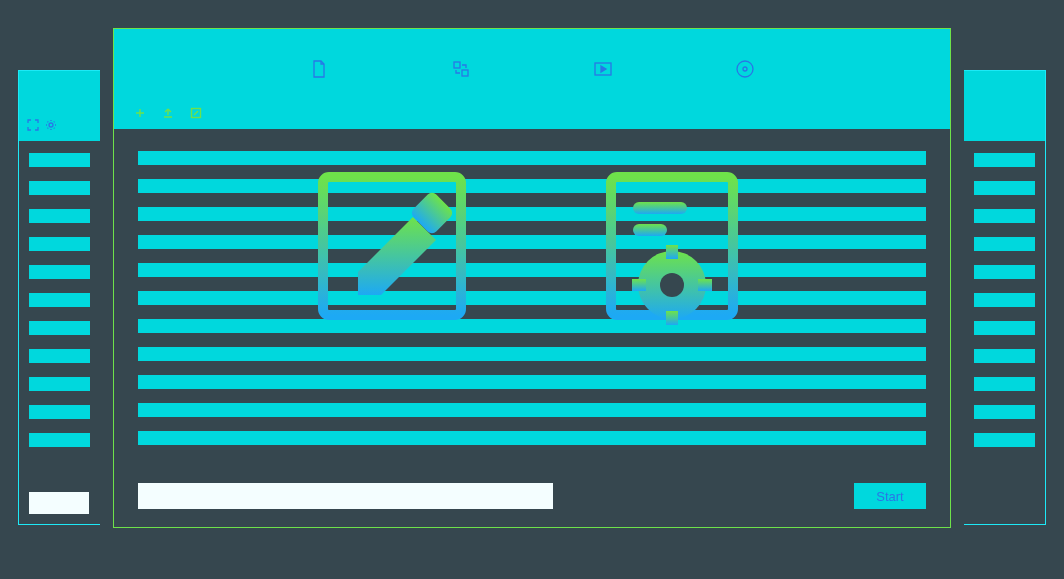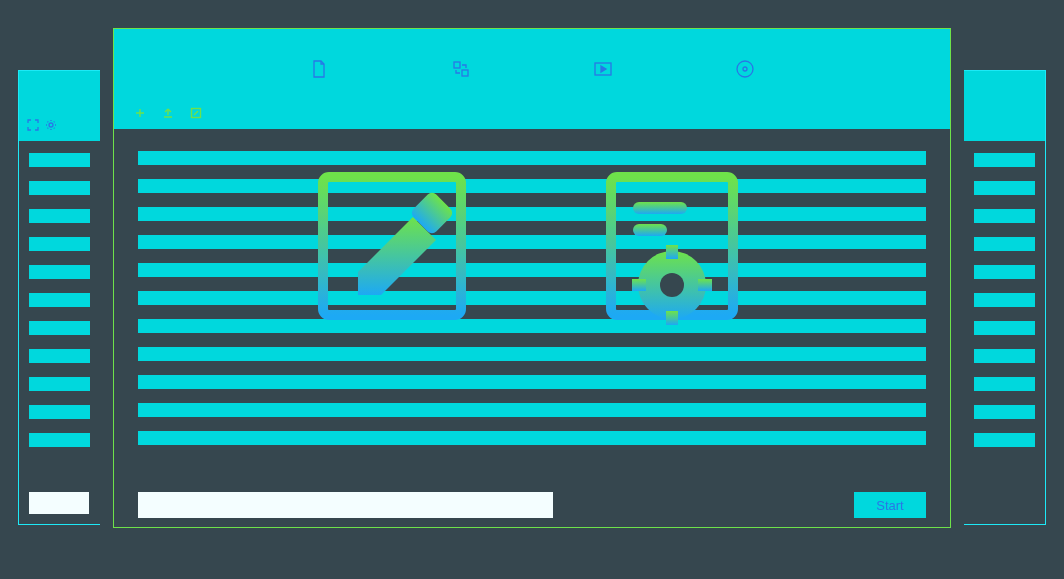--- a/index.html
+++ b/index.html
@@ -100,21 +100,21 @@
     left: 0; right: 0;
     display: flex;
     justify-content: center;
     gap: 122px;
     pointer-events: none;
   }
   .card-icon { width: 158px; height: 158px; pointer-events: auto; }
   .front-footer {
     height: 44px;
     display: flex;
-    align-items: center;
+    align-items: flex-start;
     padding: 0 24px 0 24px;
     gap: 8px;
   }
   .input-field {
     width: 415px;
     height: 26px;
     background: #f4feff;
     border: none;
   }
   .footer-spacer { flex: 1; }

